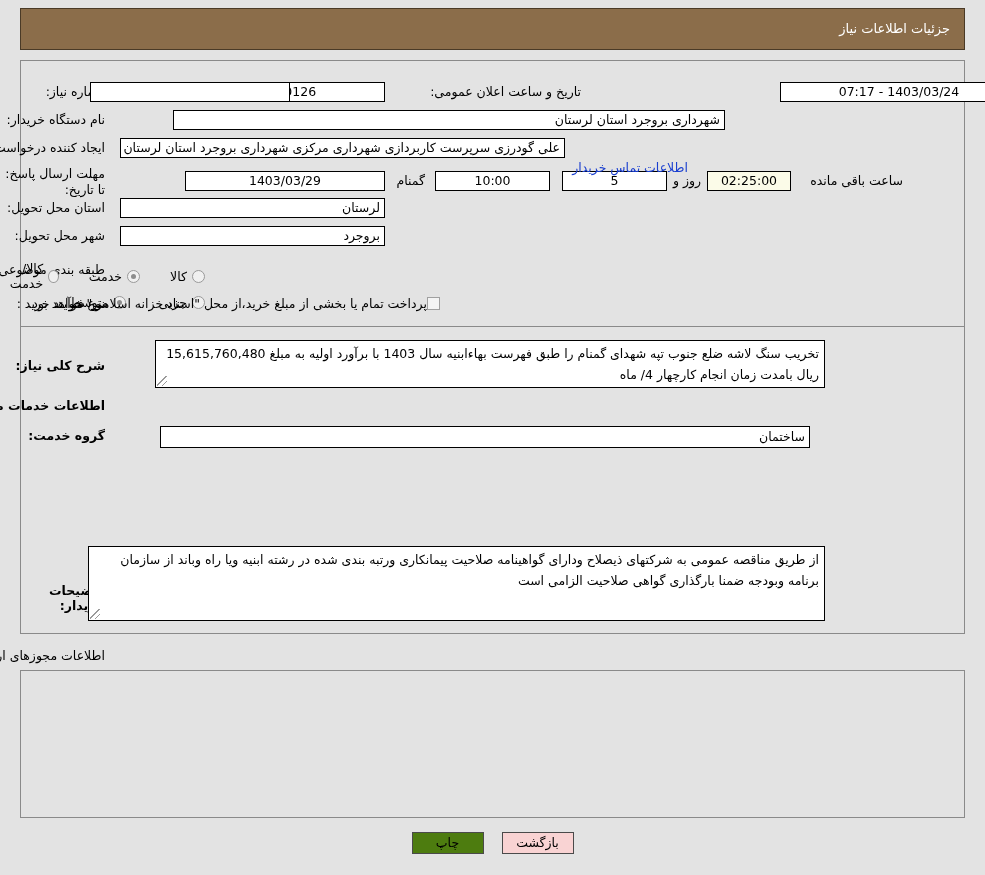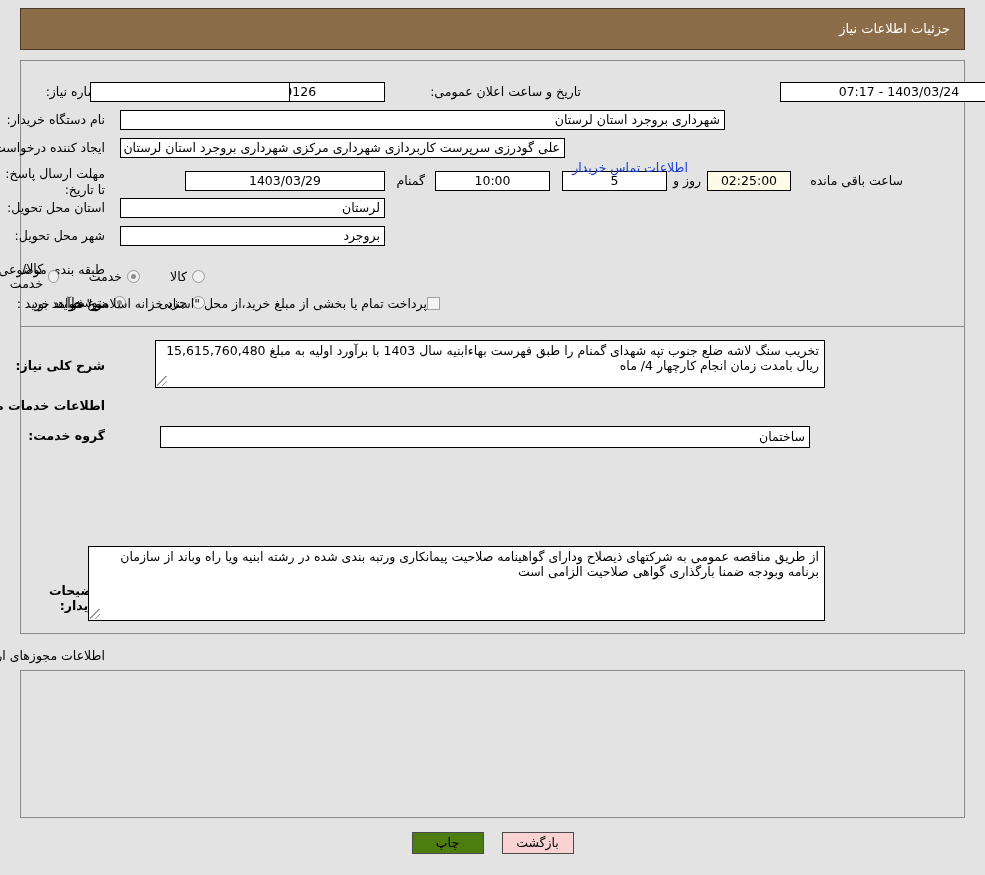--- a/index.html
+++ b/index.html
@@ -159,21 +159,21 @@
     font-size: 11px;
     color: #9a9a9a;
   }
 
   
   .ta {
     background: #ffffff;
     border: 1px solid #000;
     box-sizing: border-box;
     font-size: 12.5px;
-    line-height: 15px;
+    line-height: 21px;
     padding: 2px 5px 0 5px;
     text-align: right;
     position: relative;
     overflow: hidden;
   }
   .ta .grip {
     position: absolute;
     left: 1px; bottom: 1px;
     width: 10px; height: 10px;
     background:
@@ -300,21 +300,21 @@
 </div>
 <div class="fld center" style="position:absolute; top:82px; right:695px; left:null; width:200px; z-index:4;"></div>
 
 <div class="fld center" style="position:absolute; top:82px; left:None;"></div>
 
 <div class="fld center" style="position:absolute; top:82px; right:auto; left:780px; width:238px; z-index:4;">1403/03/24 - 07:17</div>
 
 <div class="frow" style="top:112px; right:880px; z-index:4;">
   <span class="lbl">نام دستگاه خریدار:</span>
 </div>
-<div class="fld" style="position:absolute; top:110px; right:260px; width:605px; z-index:4;">شهرداری بروجرد استان لرستان</div>
+<div class="fld" style="position:absolute; top:110px; right:260px; width:552px; z-index:4;">شهرداری بروجرد استان لرستان</div>
 
 <div class="frow" style="top:140px; right:880px; z-index:4;">
   <span class="lbl">ایجاد کننده درخواست:</span>
 </div>
 <div class="fld" style="position:absolute; top:138px; right:420px; width:445px; z-index:4;">علی گودرزی سرپرست کاربردازی شهرداری مرکزی شهرداری بروجرد استان لرستان</div>
 <div class="link" style="position:absolute; top:140px; right:297px; z-index:5;margin-top:20px;">اطلاعات تماس خریدار</div>
 
 <div class="frow" style="top:166px; right:880px; width:110px; display:block; z-index:4; line-height:15px; white-space:normal; text-align:right;">
   <span class="lbl" style="white-space:normal;">مهلت ارسال پاسخ: تا تاریخ:</span>
 </div>

